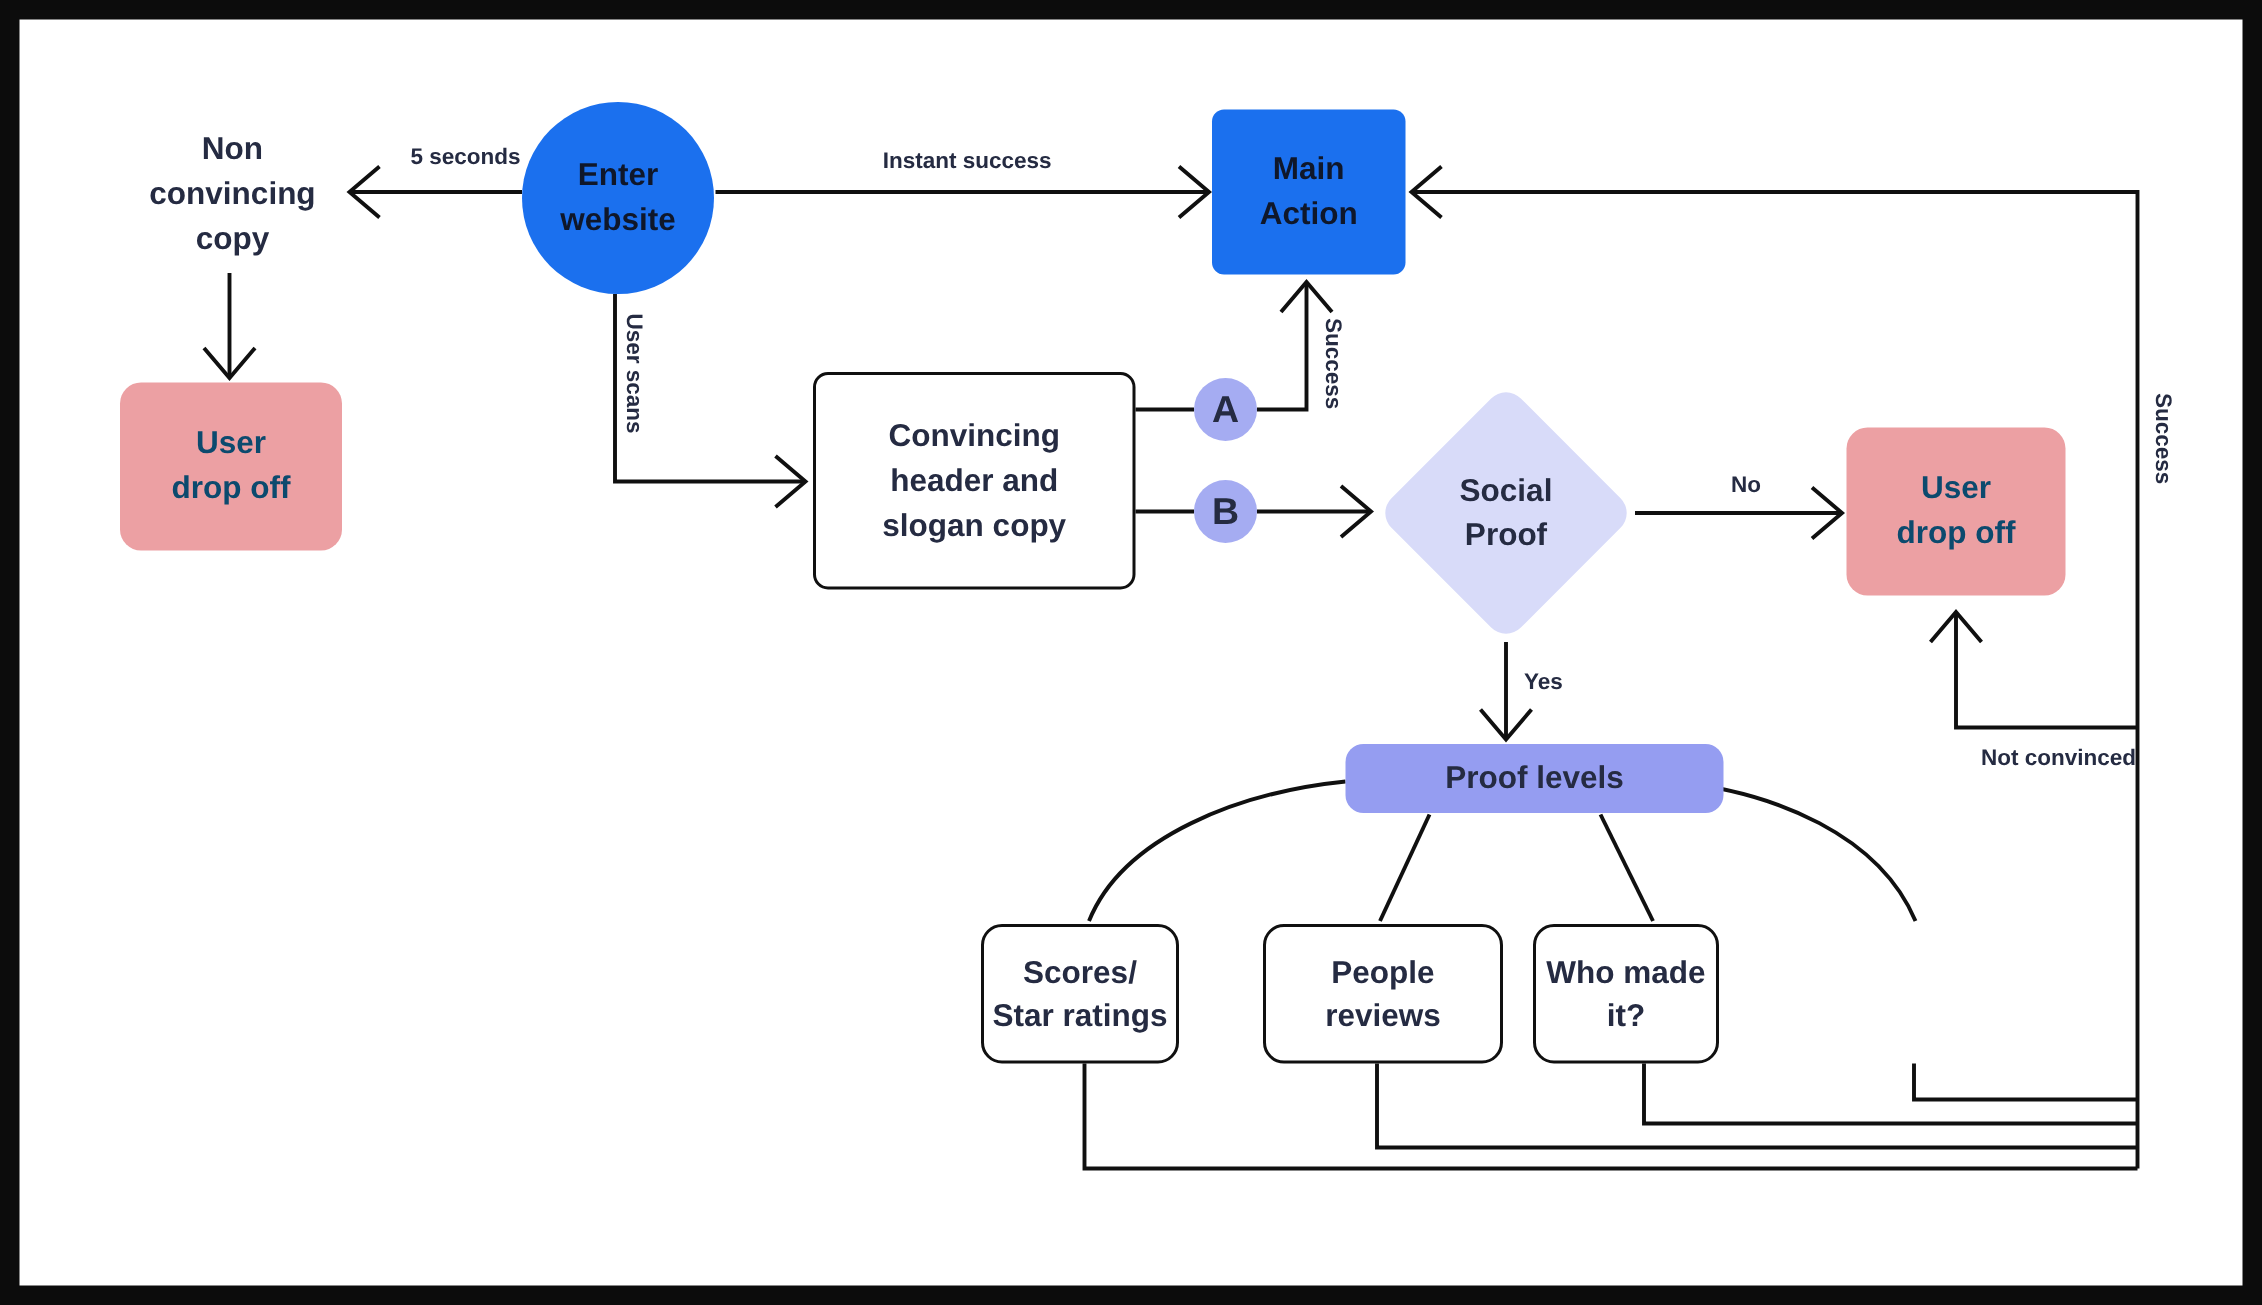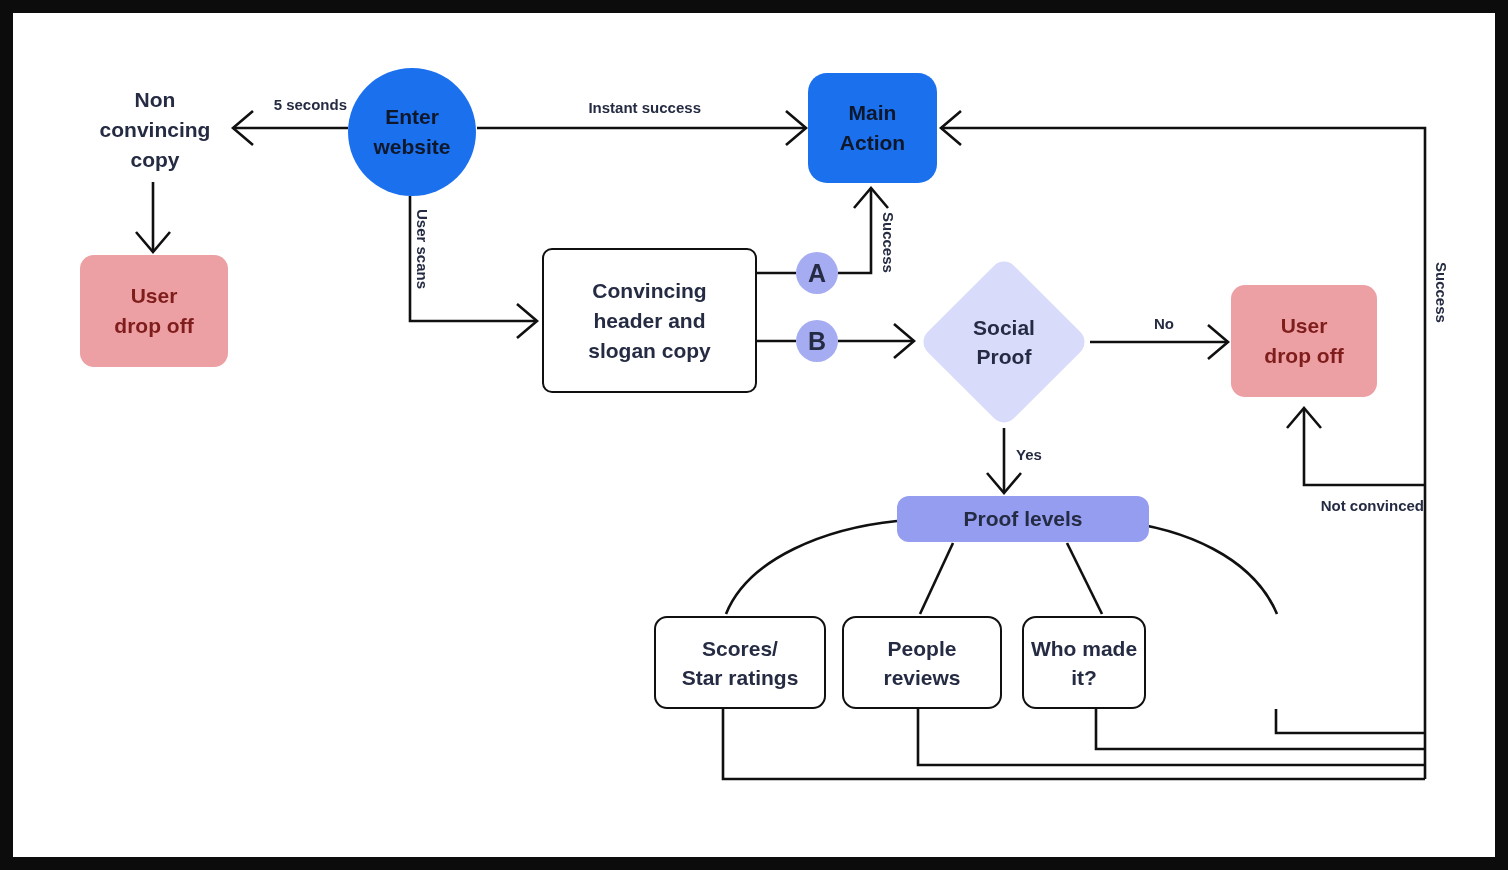--- a/index.html
+++ b/index.html
@@ -13,25 +13,25 @@
     position:absolute; inset:0; border:13px solid #0c0c0c;
     pointer-events:none; z-index:30;
   }
   svg.wires { position:absolute; left:0; top:0; z-index:1; }
   .node {
     position:absolute; display:flex; align-items:center; justify-content:center;
     text-align:center; font-weight:700; font-size:21px; line-height:30px;
     white-space:pre-line; z-index:10; box-sizing:border-box;
   }
   .blue  { background:#1b70ee; color:#0f172a; }
-  .pink  { background:#eca0a3; color:#7f1d1d; }
+  .pink  { background:#eca0a3; color:#0c4a6e; }
   .whitebox { background:#ffffff; border:2.5px solid #101010; border-radius:12px; }
   .circle { border-radius:50%; }
   .r14 { border-radius:14px; }
-  .r17 { border-radius:19px; }
+  .r17 { border-radius:8px; }
   .textonly { background:transparent; }
   .connector {
     position:absolute; width:42px; height:42px; border-radius:50%;
     background:#a5acf2; color:#252B42; display:flex; align-items:center;
     justify-content:center; font-weight:700; font-size:25px; z-index:11;
   }
   .diamond {
     position:absolute; left:943px; top:281px; width:122px; height:122px;
     background:#d8dbf9; border-radius:14px; transform:rotate(45deg); z-index:9;
   }
@@ -122,21 +122,21 @@
   <div class="diamond">
     <div class="diamond-inner">Social
 Proof</div>
   </div>
 
   <div class="node pink r14" style="left:1231px; top:285px; width:146px; height:112px;">User
 drop off</div>
 
   <div class="node" style="left:897px; top:496px; width:252px; height:46px; background:#959df1; border-radius:12px;">Proof levels</div>
 
-  <div class="node whitebox r14" style="left:654px; top:616px; width:172px; height:93px; line-height:29px;border-radius:13px;">Scores/
+  <div class="node whitebox r14" style="left:654px; top:616px; width:132px; height:93px; line-height:29px;">Scores/
 Star ratings</div>
 
   <div class="node whitebox r14" style="left:842px; top:616px; width:160px; height:93px; line-height:29px;">People
 reviews</div>
 
   <div class="node whitebox r14" style="left:1022px; top:616px; width:124px; height:93px; line-height:29px;">Who made
 it?</div>
 
 
   <div class="edge-label center" style="left:237px; top:96px; width:110px;">5 seconds</div>

